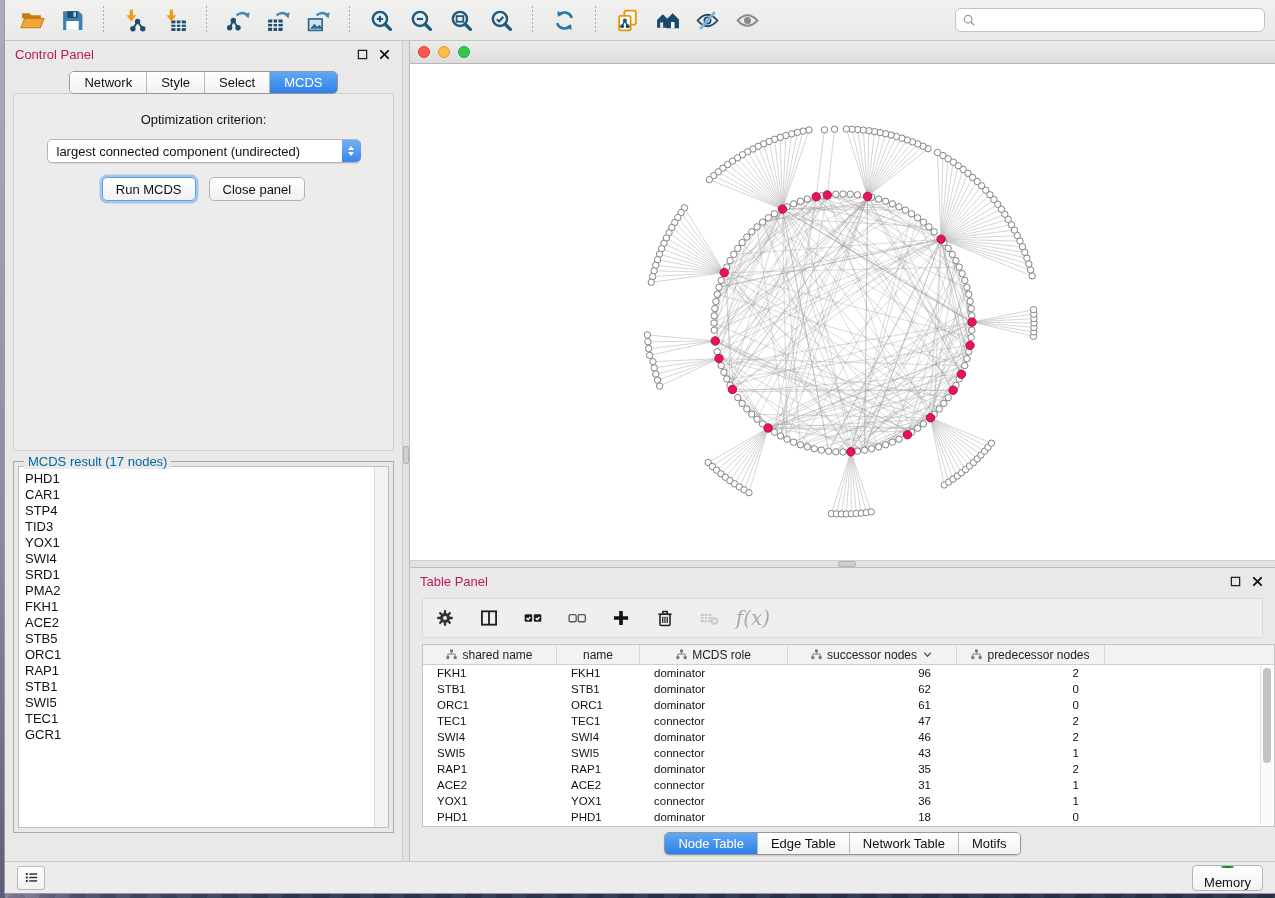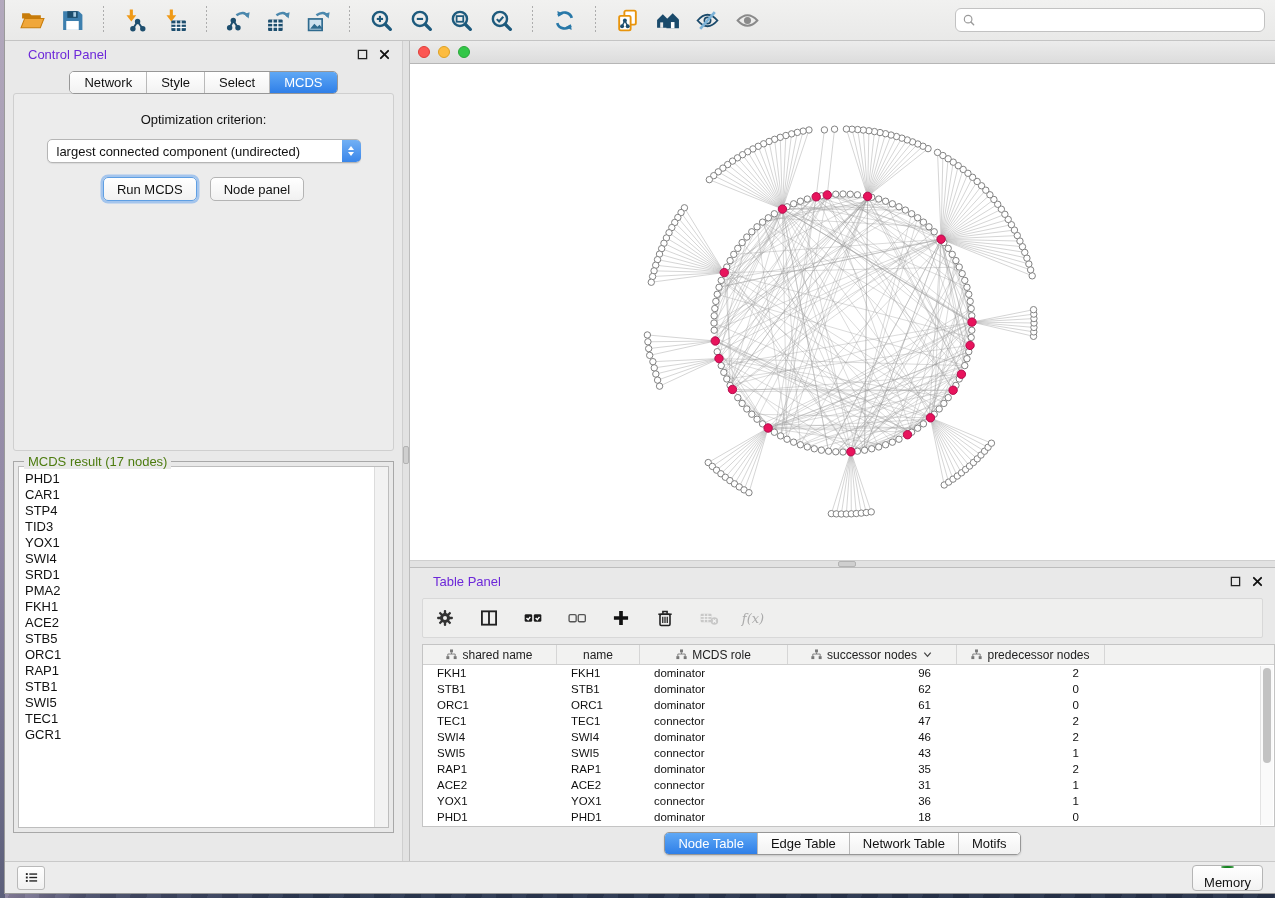--- a/index.html
+++ b/index.html
@@ -25,41 +25,41 @@
   .tb-search input{border:none;outline:none;flex:1;font-size:12px;font-family:inherit;background:transparent;}
 
   
   .main{flex:1;display:flex;min-height:0;}
   .vsplit{width:6px;background:#e2e2e2;border-left:1px solid #cfcfcf;border-right:1px solid #bdbdbd;position:relative;flex:0 0 auto;}
   .vsplit .grip{position:absolute;left:0;right:0;top:405px;height:16px;background:#cfcfcf;border:1px solid #b3b3b3;border-radius:2px;}
 
   
   .control-panel{width:397px;flex:0 0 auto;display:flex;flex-direction:column;background:#e9e9e9;}
   .panel-header{height:26px;display:flex;align-items:center;padding:0 10px;flex:0 0 auto;}
-  .panel-title{font-size:13px;color:#6d28d9;margin-left:13px;}
+  .panel-title{font-size:13px;color:#be185d;}
   .panel-header .spacer{flex:1;}
   .win-ctl{width:16px;height:16px;display:flex;align-items:center;justify-content:center;margin-left:6px;}
   .win-ctl svg{width:11px;height:11px;}
   .cp-tabs{display:flex;justify-content:center;margin-top:4px;margin-bottom:-1px;position:relative;z-index:2;}
   .seg{display:flex;border:1px solid #979797;border-radius:5px;overflow:hidden;background:#fff;}
   .seg .seg-btn{font-size:13px;padding:3px 14px;background:linear-gradient(#ffffff,#f2f2f2);color:#111;border-right:1px solid #b9b9b9;cursor:default;}
   .seg .seg-btn:last-child{border-right:none;}
   .seg .seg-btn.sel{background:linear-gradient(#5fa8f5,#2f7fe8);color:#fff;}
   .cp-body{margin:0 8px;border:1px solid #cfcfcf;border-radius:3px;background:#ececec;height:358px;flex:0 0 auto;padding-top:18px;box-sizing:border-box;}
   .opt-label{text-align:center;font-size:13px;color:#111;margin-bottom:12px;}
   .combo{width:312px;height:22px;margin:0 auto;background:#fff;border:1px solid #b5b5b5;border-radius:5px;display:flex;align-items:center;box-shadow:0 1px 1px rgba(0,0,0,.08);}
   .combo .combo-text{flex:1;font-size:13px;padding:0 9px;color:#111;white-space:nowrap;overflow:hidden;}
   .combo .combo-cap{width:19px;height:22px;margin:-1px -1px -1px 0;border-radius:0 5px 5px 0;background:linear-gradient(#72b0f4,#3a86ea);display:flex;flex-direction:column;align-items:center;justify-content:center;gap:2px;}
   .arrow-up{width:0;height:0;border-left:3.5px solid transparent;border-right:3.5px solid transparent;border-bottom:4px solid #fff;}
   .arrow-dn{width:0;height:0;border-left:3.5px solid transparent;border-right:3.5px solid transparent;border-top:4px solid #fff;}
   .cp-buttons{display:flex;justify-content:center;gap:13px;margin-top:14px;}
   .btn{height:22px;padding:0 13px;font-size:13px;font-family:inherit;background:linear-gradient(#fff,#f1f1f1);border:1px solid #b4b4b4;border-radius:5px;color:#111;display:flex;align-items:center;cursor:default;}
   .btn.focus-ring{border-color:#5f9fe3;box-shadow:0 0 0 2.5px rgba(106,166,238,.55);}
   .mcds-fieldset{margin:10px 8px 0 8px;border:1px solid #a8a8a8;position:relative;background:#e9e9e9;height:372px;box-sizing:border-box;padding:4px;flex:0 0 auto;}
-  .mcds-legend{position:absolute;top:-8px;left:10px;background:#e9e9e9;padding:0 4px;font-size:13px;color:#4d7c0f;}
+  .mcds-legend{position:absolute;top:-8px;left:10px;background:#e9e9e9;padding:0 4px;font-size:13px;color:#0369a1;}
   .mcds-list{background:#fff;border:1px solid #bdbdbd;height:100%;box-sizing:border-box;overflow:hidden;display:flex;}
   .mcds-items{flex:1;padding:4px 0 0 6px;}
   .mcds-item{font-size:13px;line-height:16px;color:#111;}
   .mcds-scroll{width:13px;background:#f2f2f2;border-left:1px solid #dcdcdc;}
 
   
   .right-col{flex:1;display:flex;flex-direction:column;min-width:0;}
   .net-titlebar{height:22px;background:linear-gradient(#ececec,#dcdcdc);border-bottom:1px solid #b6b6b6;display:flex;align-items:center;position:relative;flex:0 0 auto;}
   .lights{display:flex;gap:8px;margin-left:8px;}
   .light{width:12px;height:12px;border-radius:50%;box-sizing:border-box;}
@@ -75,21 +75,21 @@
   .hnode{stroke:#b30c4e;stroke-width:1;}
   .hsplit{height:6px;background:#e2e2e2;border-top:1px solid #cfcfcf;border-bottom:1px solid #bdbdbd;position:relative;flex:0 0 auto;}
   .hsplit .grip{position:absolute;top:0;bottom:0;left:428px;width:16px;background:#cfcfcf;border:1px solid #b3b3b3;border-radius:2px;}
 
   
   .table-panel{flex:1;background:#e9e9e9;display:flex;flex-direction:column;min-height:0;}
   .tp-toolbar{margin:4px 12px 0 12px;height:38px;background:#efefee;border:1px solid #d8d8d8;border-radius:2px;display:flex;align-items:center;padding:0 10px;gap:20px;flex:0 0 auto;}
   .tp-icon{width:24px;height:24px;display:flex;align-items:center;justify-content:center;}
   .tp-icon svg{width:20px;height:20px;}
   .tp-icon.dim svg{opacity:.45;}
-  .fx-label{font-family:"DejaVu Serif","Liberation Serif",serif;font-style:italic;font-size:13px;color:#aaa;}
+  .fx-label{font-family:"DejaVu Serif","Liberation Serif",serif;font-style:italic;font-size:20px;color:#aaa;}
   .grid-wrap{margin:6px 0 0 12px;border:1px solid #c4c4c4;background:#fff;flex:1;display:flex;flex-direction:column;min-height:0;position:relative;}
   .grid-head{display:flex;background:#f2f2f1;border-bottom:1px solid #cfcfcf;flex:0 0 auto;height:19px;}
   .gh-cell{display:flex;align-items:center;justify-content:center;gap:5px;font-size:12px;color:#222;border-right:1px solid #d6d6d6;box-sizing:border-box;overflow:hidden;}
   .gh-cell svg{width:11px;height:11px;flex:0 0 auto;}
   .grid-body{flex:1;overflow:hidden;position:relative;}
   .grid-row{display:flex;height:16px;align-items:center;}
   .g-cell{font-size:11.5px;color:#111;box-sizing:border-box;overflow:hidden;white-space:nowrap;}
   .g-left{text-align:left;padding-left:14px;}
   .g-right{text-align:right;padding-right:26px;}
   .v-scroll{position:absolute;top:1px;right:1px;bottom:1px;width:12px;background:#fafafa;border-left:1px solid #e3e3e3;}
@@ -472,21 +472,21 @@
         <div class="opt-label">Optimization criterion:</div>
         <div class="combo">
           <span class="combo-text">largest connected component (undirected)</span>
           <span class="combo-cap">
               <span class="arrow-up"></span>
               <span class="arrow-dn"></span>
             </span>
         </div>
         <div class="cp-buttons">
           <div class="btn focus-ring">Run MCDS</div>
-          <div class="btn">Node panel</div>
+          <div class="btn">Close panel</div>
         </div>
       </div>
       <div class="mcds-fieldset">
         <span class="mcds-legend">MCDS result (17 nodes)</span>
         <div class="mcds-list">
           <div class="mcds-items" id="mcds-items">
               <div class="mcds-item">PHD1</div>
               <div class="mcds-item">CAR1</div>
               <div class="mcds-item">STP4</div>
               <div class="mcds-item">TID3</div>

